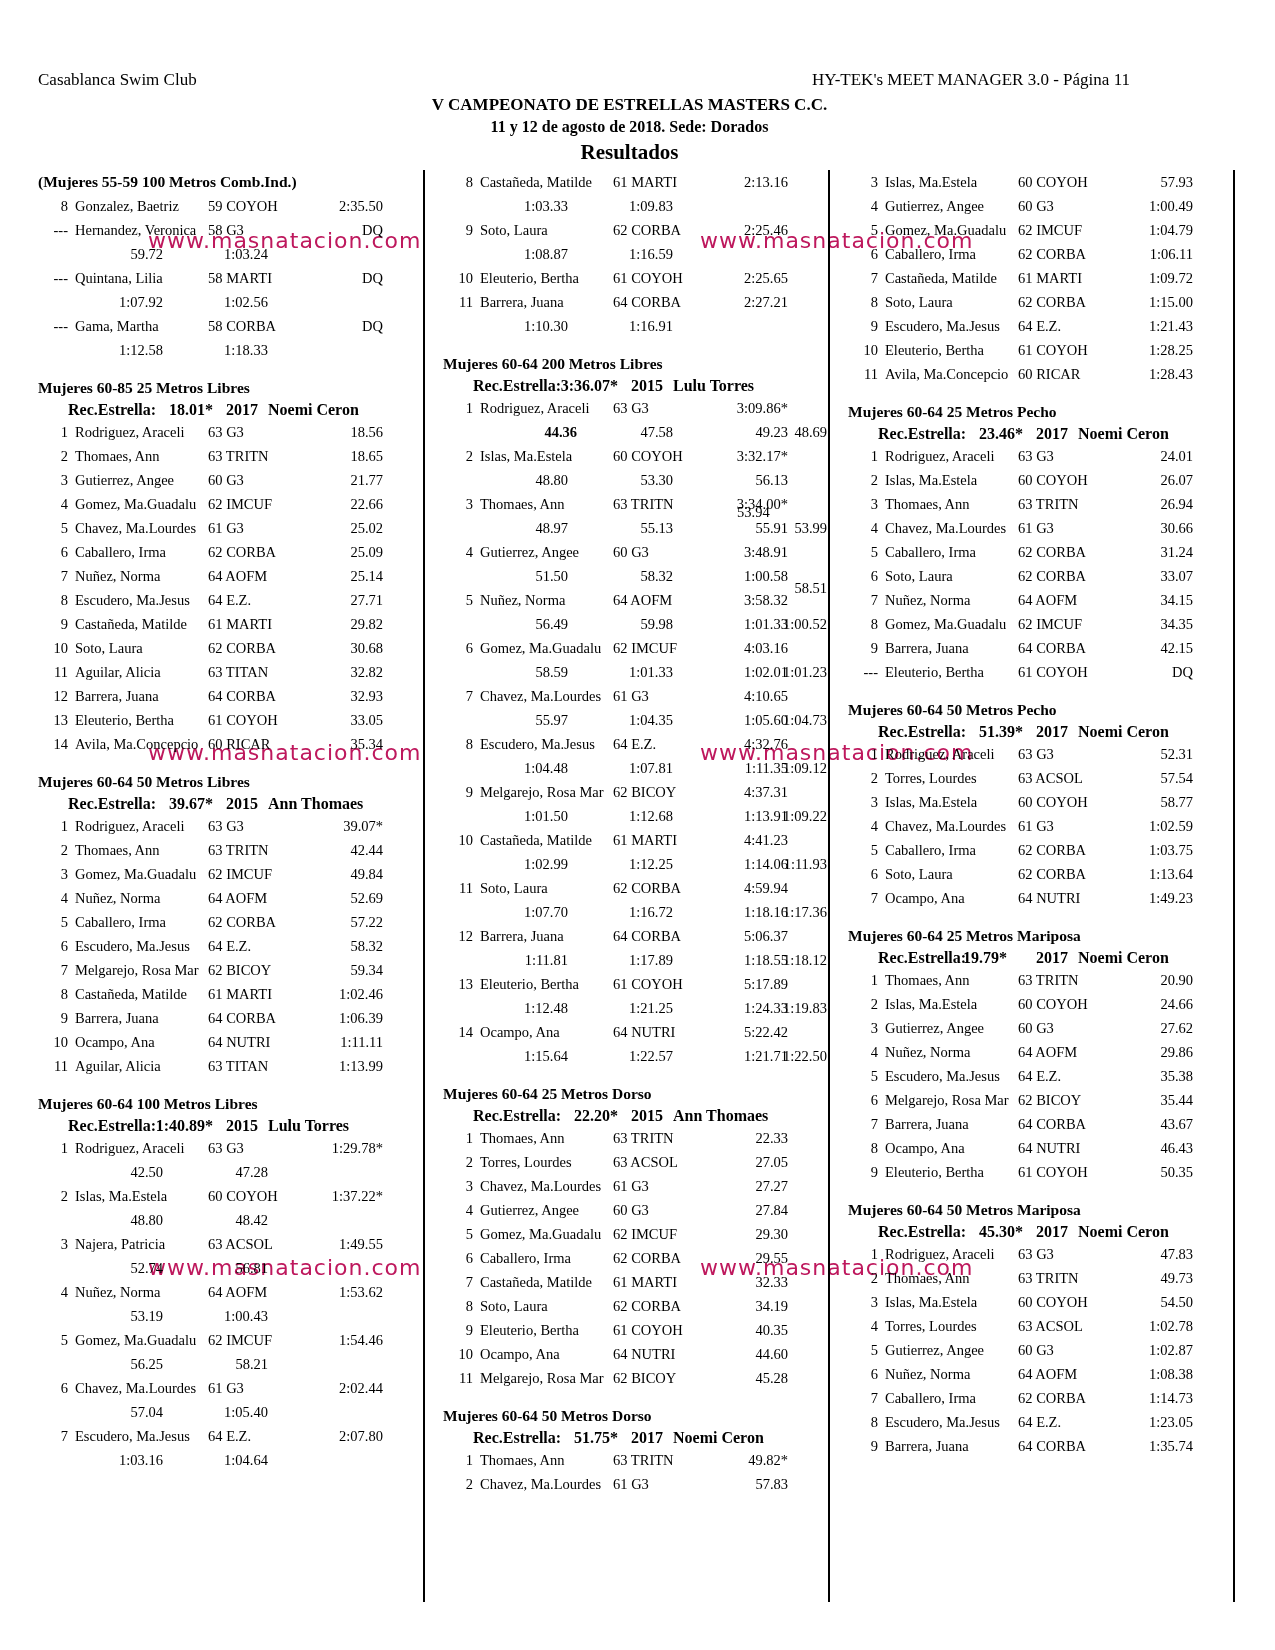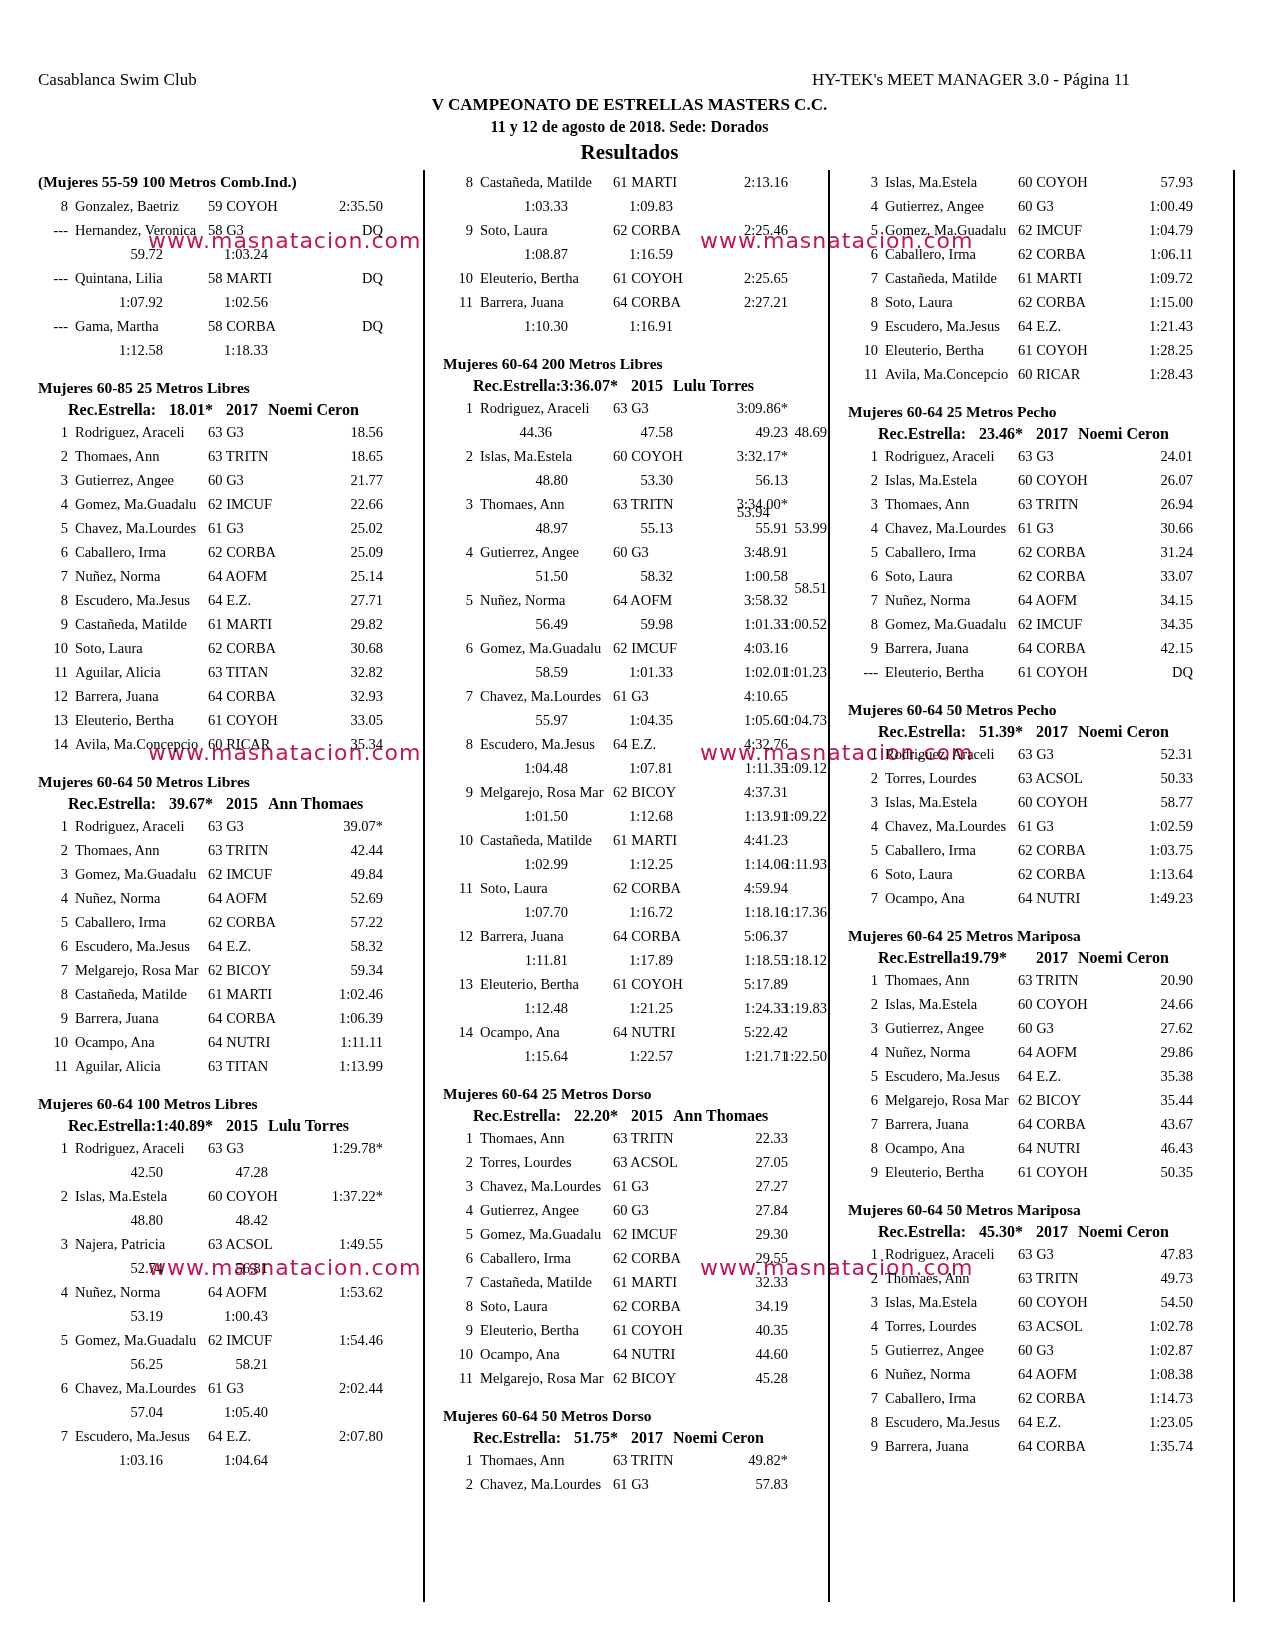--- a/index.html
+++ b/index.html
@@ -382,21 +382,21 @@
         <span style="left: 188px;">2015</span>
         <span style="left: 230px;">Lulu Torres</span>
       </div>
       <div class="row">
         <span class="place">1</span>
         <span class="name">Rodriguez, Araceli</span>
         <span class="team">63 G3</span>
         <span class="time">3:09.86*</span>
       </div>
       <div class="row">
-        <span class="split" style="left: 19px;">44.36</span>
+        <span class="split" style="left: 44px; font-weight: bold;">44.36</span>
         <span class="split" style="left: 140px;">47.58</span>
         <span class="split" style="left: 255px;">49.23</span>
         <span class="split" style="left: auto; width: 90px; text-align: right; right: -4px;">48.69</span>
       </div>
       <div class="row">
         <span class="place">2</span>
         <span class="name">Islas, Ma.Estela</span>
         <span class="team">60 COYOH</span>
         <span class="time">3:32.17*</span>
       </div>
@@ -785,21 +785,21 @@
       <div class="row">
         <span class="place">1</span>
         <span class="name">Rodriguez, Araceli</span>
         <span class="team">63 G3</span>
         <span class="time">52.31</span>
       </div>
       <div class="row">
         <span class="place">2</span>
         <span class="name">Torres, Lourdes</span>
         <span class="team">63 ACSOL</span>
-        <span class="time">50.33</span>
+        <span class="time">57.54</span>
       </div>
       <div class="row">
         <span class="place">3</span>
         <span class="name">Islas, Ma.Estela</span>
         <span class="team">60 COYOH</span>
         <span class="time">58.77</span>
       </div>
       <div class="row">
         <span class="place">4</span>
         <span class="name">Chavez, Ma.Lourdes</span>

